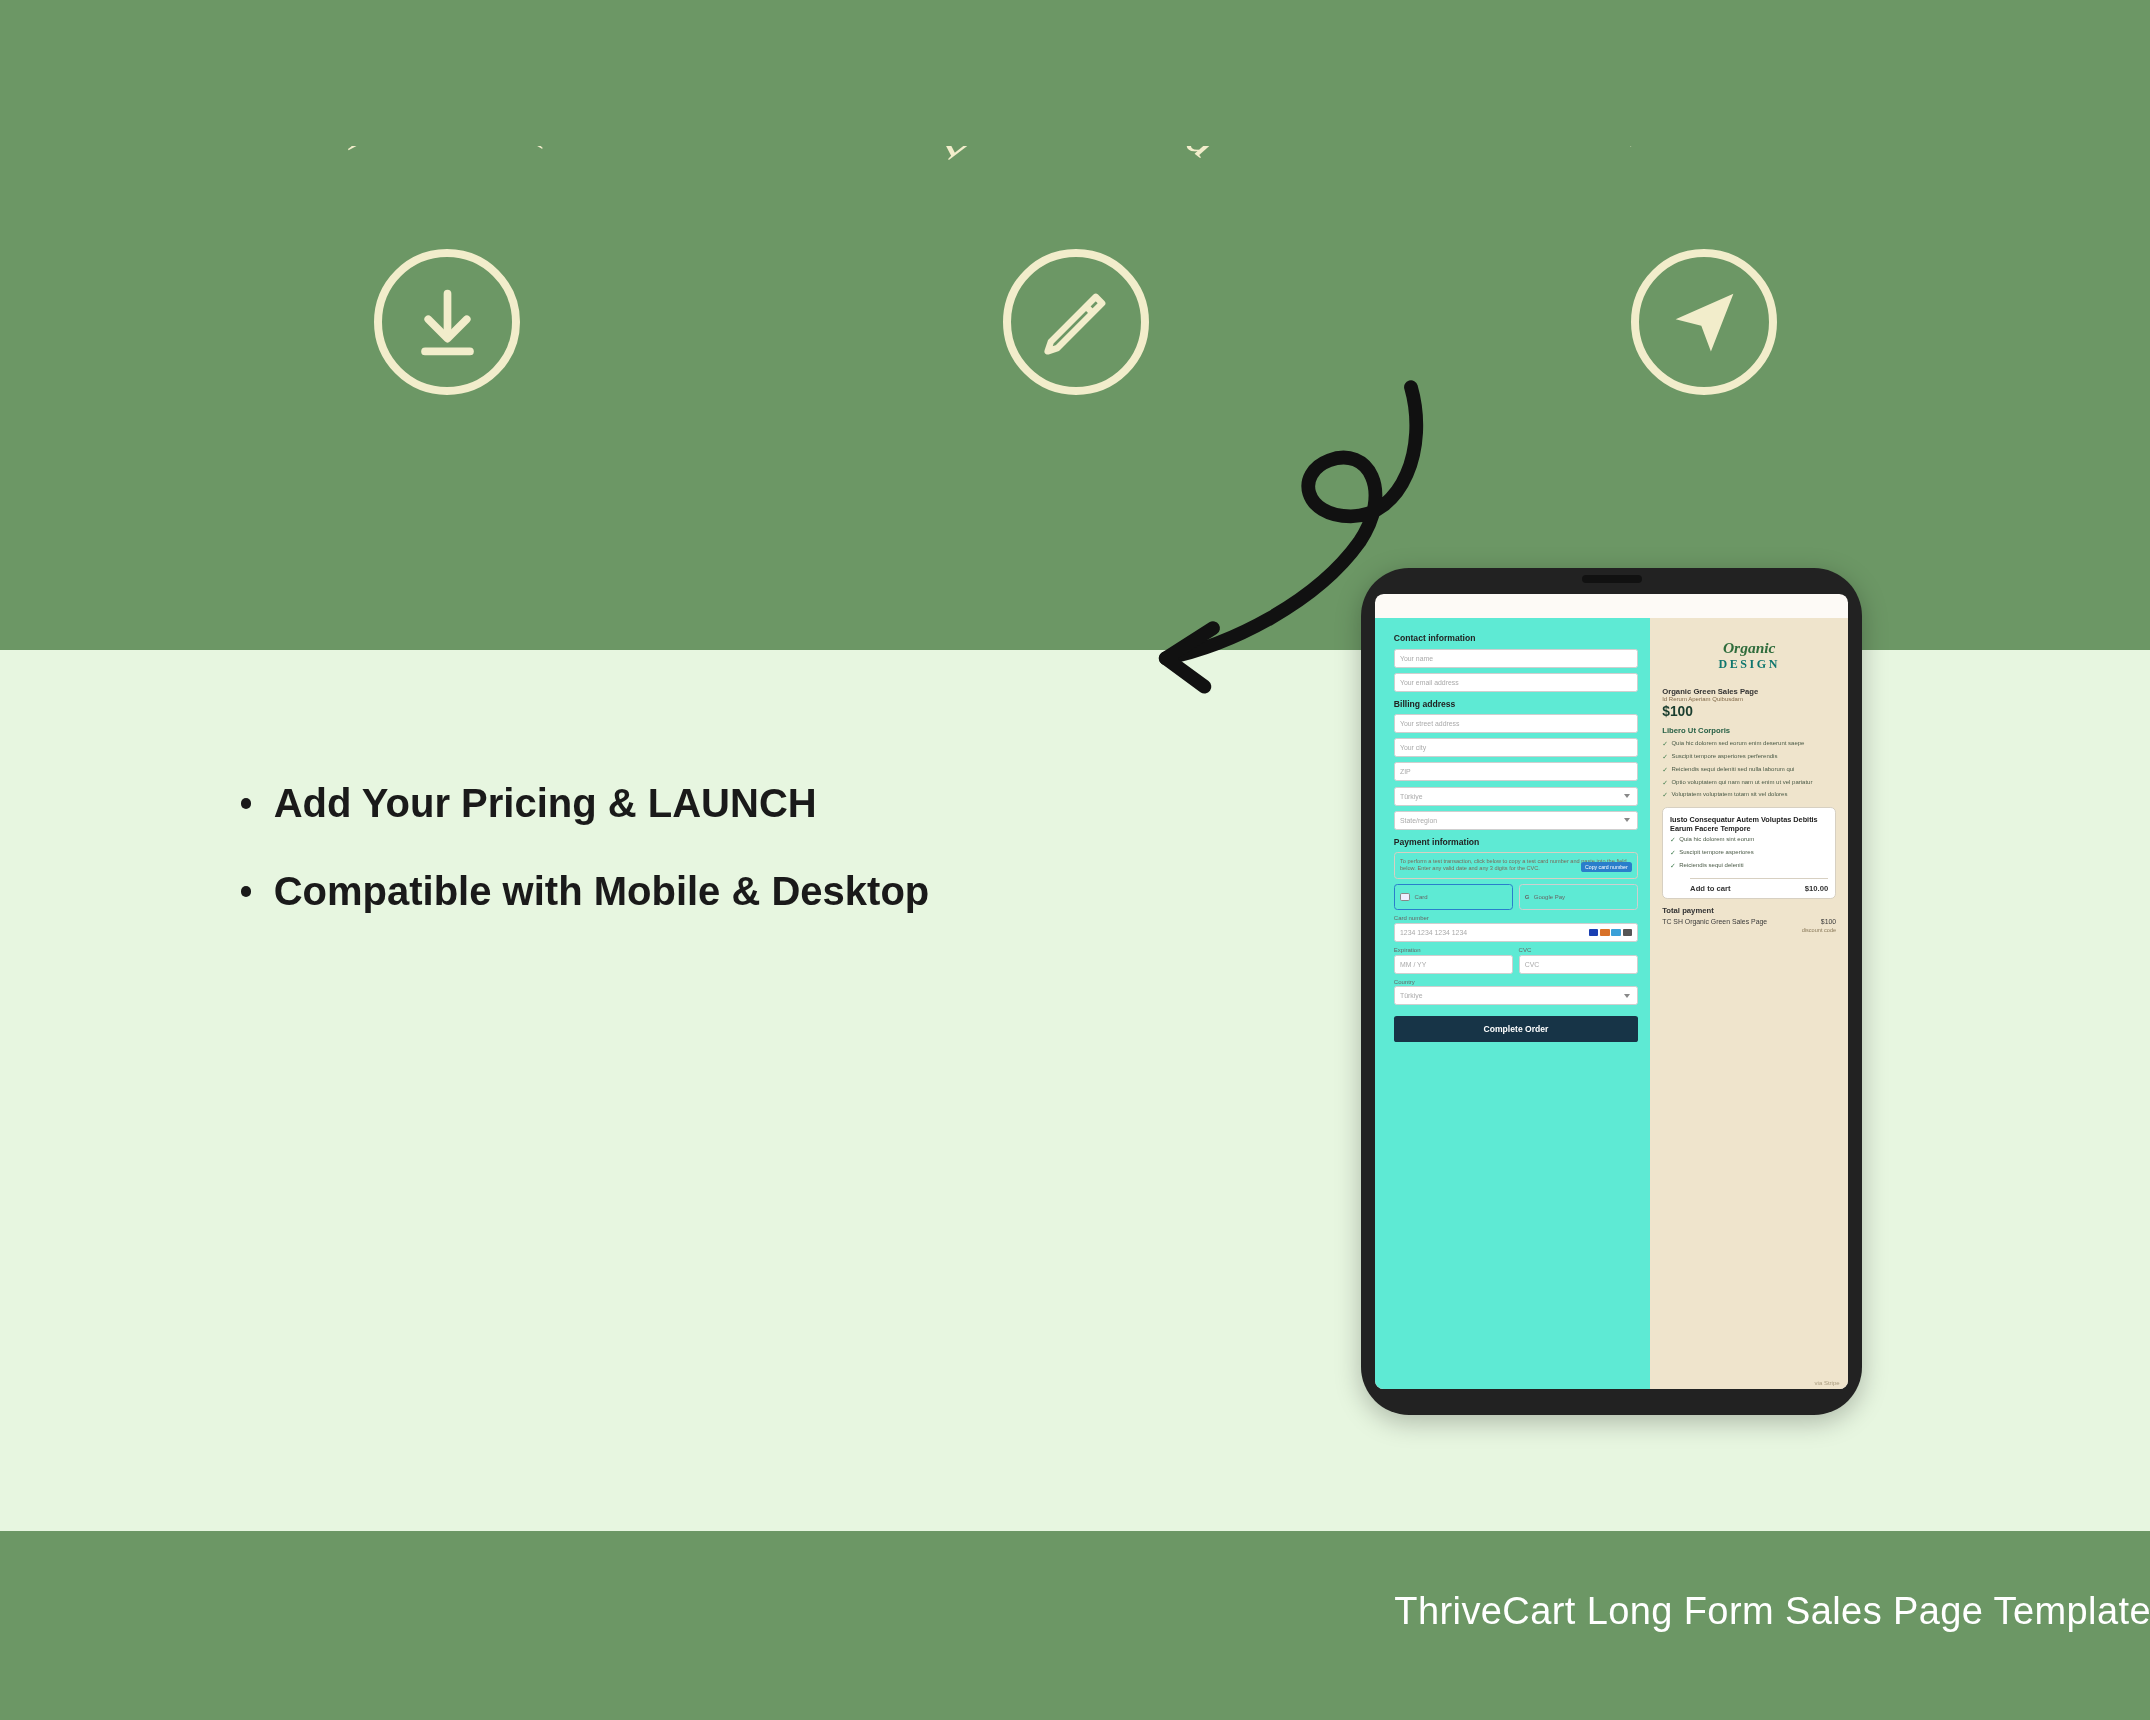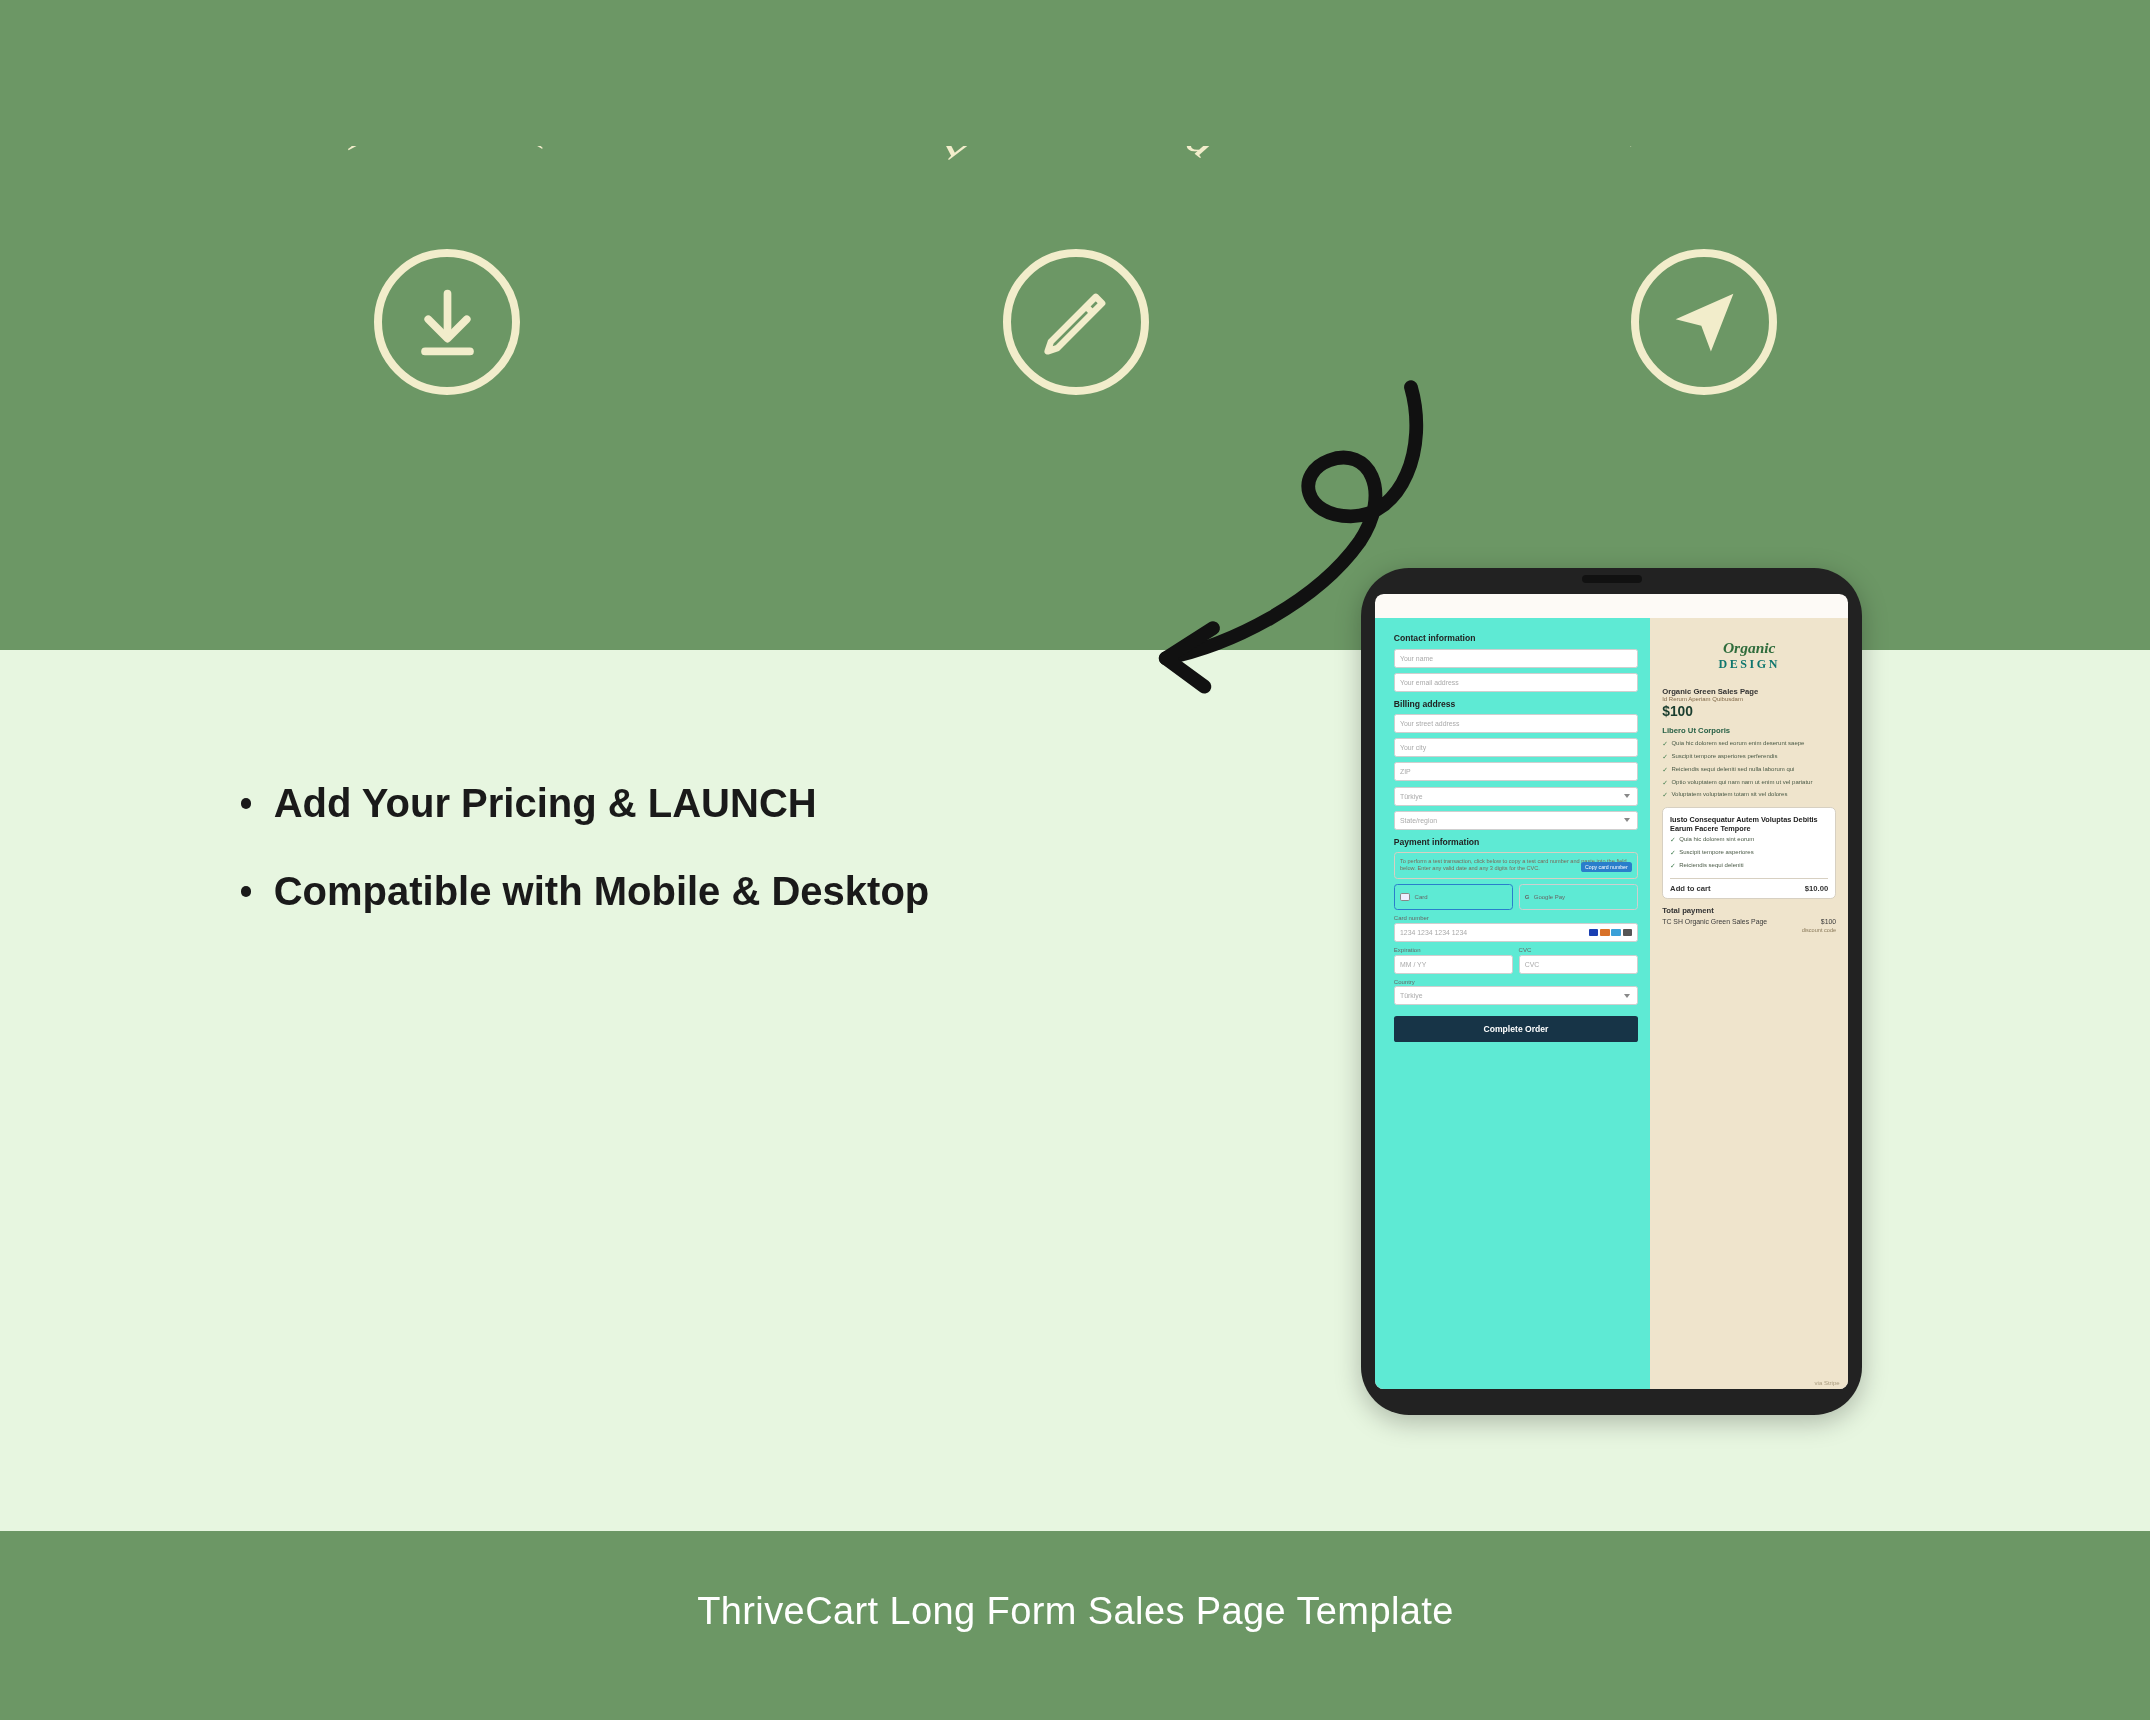--- a/index.html
+++ b/index.html
@@ -11,21 +11,21 @@
     position:absolute; left:0; right:0; top:650px; height:882px;
     background:#e7f6e0;
   }
   .band-bottom {
     position:absolute; left:0; right:0; top:1531px; bottom:0;
     background:#6c9765;
   }
 
   .footer-text {
     position:absolute; left:0; right:0; top:1590px;
-    text-align:center; color:#ffffff; font-size:38px; font-weight:500; letter-spacing:0.4px;
+    text-align:right; color:#ffffff; font-size:38px; font-weight:500; letter-spacing:0.4px;
   }
 
   
   .step { position:absolute; top:146px; width:482px; height:344px; text-align:center; color:#f2edcb; }
   .step .circle {
     width:146px; height:146px; border:8.6px solid #f2edcb; border-radius:50%;
     margin:103px auto 0 auto; display:flex; align-items:center; justify-content:center;
   }
   .step svg.label { position:absolute; top:0; left:50%; transform:translateX(-50%); }
   .step svg.glyph { width:77px; height:77px; }
@@ -118,21 +118,21 @@
   .libero{ font-size:7.7px; font-weight:700; color:#286046; margin-bottom:5.2px;}
   .ck { font-size:6px; color:#4a5a46; display:flex; gap:3.4px; margin-bottom:4.3px; line-height:1.25;}
   .ck::before{ content:"✓"; color:#3d7a4b; font-size:6.9px;}
   .upsell {
     background:#fff; border:0.9px solid #d7d0c2; border-radius:5.2px; padding:6.9px 6.9px 5.2px 6.9px;
     margin:6.9px 0 6.9px 0;
   }
   .upsell .t { font-size:7.3px; font-weight:700; line-height:1.25; color:#222;}
   .addcart {
     margin-top:6.9px; border-top:0.9px solid #d7d0c2; padding-top:5.2px;
-    display:flex; justify-content:space-between; font-size:7.7px; font-weight:700;
+    display:flex; justify-content:space-between; font-size:7.7px; font-weight:700;margin-left:20px;
   }
   .total-row{
     display:flex; justify-content:space-between; font-size:6.9px; margin-top:3.4px; color:#3a3a3a;
   }
   .tot-title{font-size:7.7px; font-weight:700; margin-top:5.2px;}
   .discount { font-size:5.6px; color:#8a7a5a; text-align:right; margin-top:1.7px;}
   .stripe-foot{
     position:absolute; bottom:3.4px; right:8.6px; font-size:6px; color:#a99b7d;
   }
 </style>

